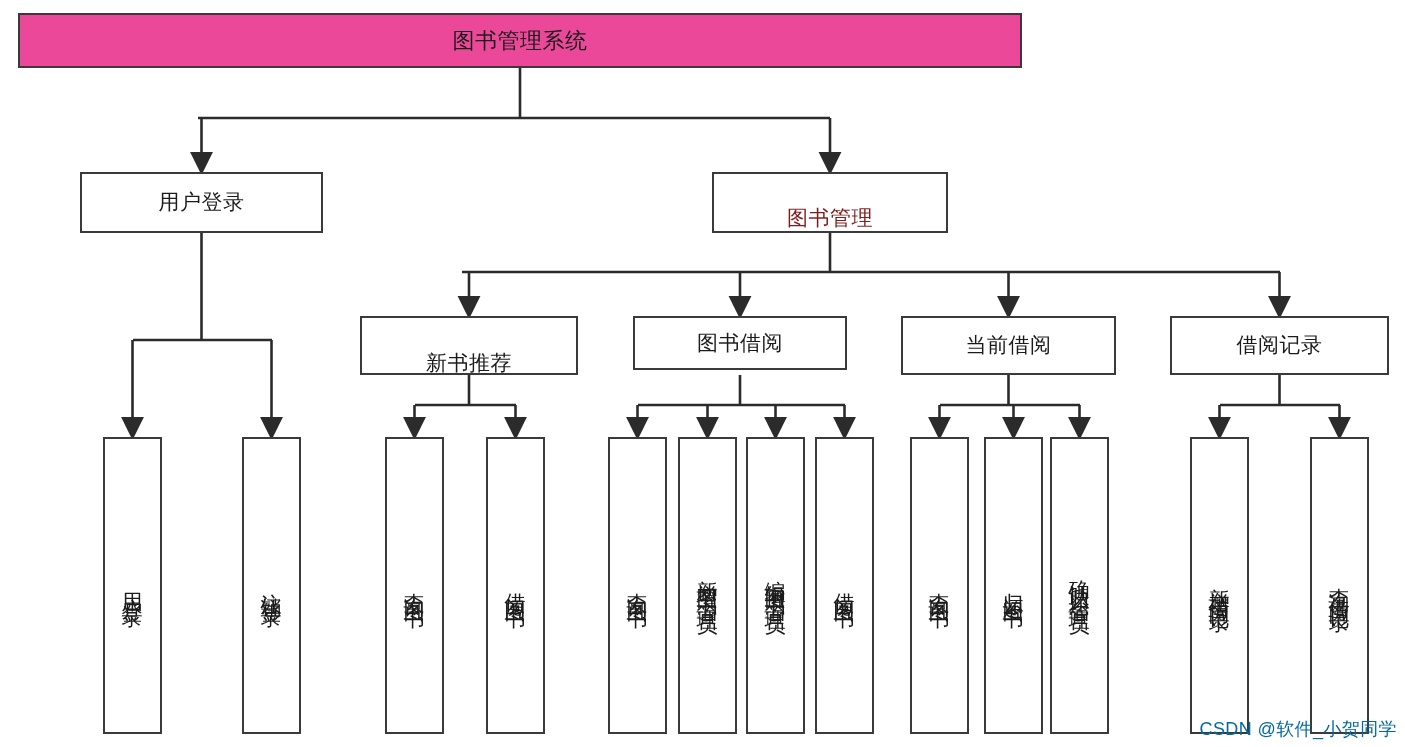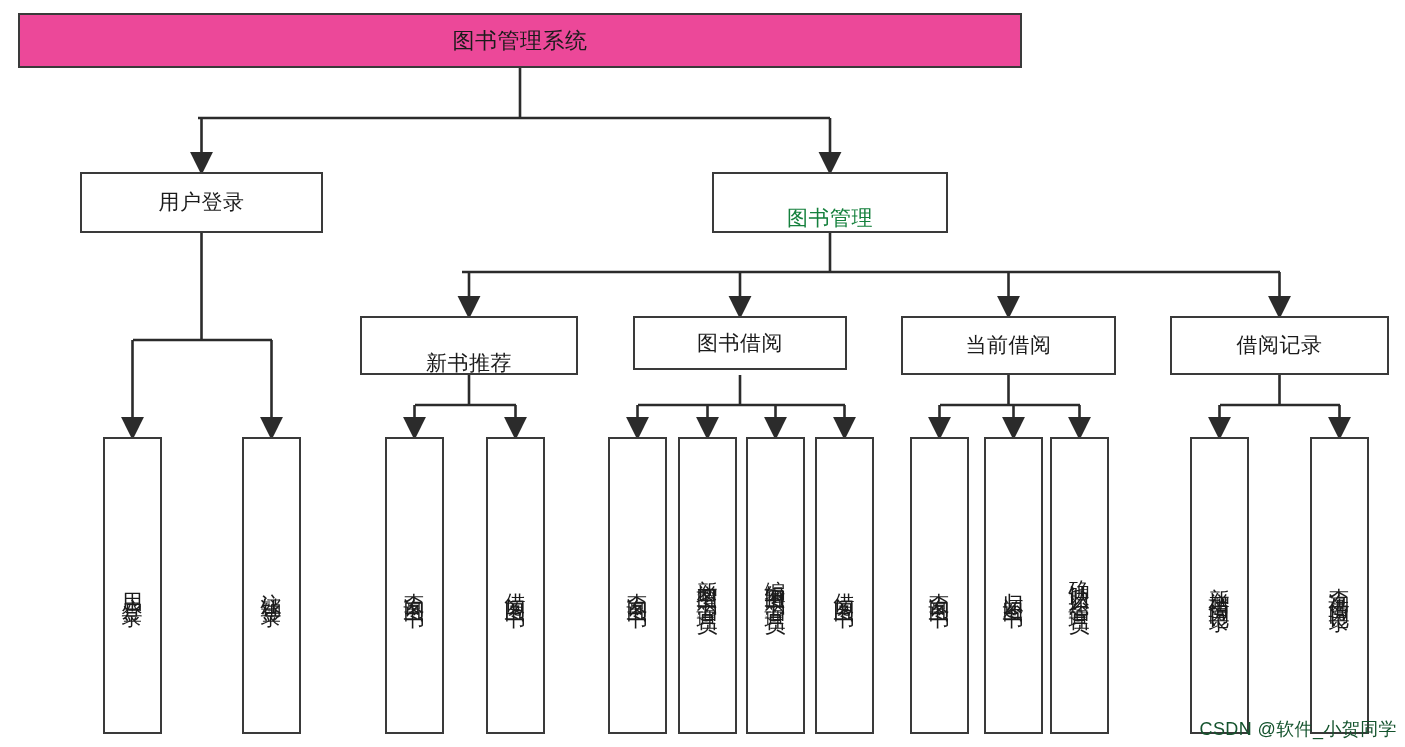--- a/index.html
+++ b/index.html
@@ -59,21 +59,21 @@
     font-size: 21px;
     letter-spacing: 5px;
     line-height: 1;
     max-height: 258px;
   }
   #watermark {
     position: absolute;
     right: 8px;
     bottom: 6px;
     font-size: 18px;
-    color: #14532d;
+    color: #0369a1;
     font-family: "Liberation Sans", "DejaVu Sans", sans-serif;
     letter-spacing: 0.4px;
     pointer-events: none;
     white-space: nowrap;
     text-align: center;
   }
 </style>
 </head>
 <body>
 
@@ -123,21 +123,21 @@
   </svg>
 
   <div id="node-layer">
       <div class="node horiz root" style="left: 18px; top: 13px; width: 1004px; height: 55px; border-color: rgb(58, 58, 58); background: #ec4899;">
         <span class="node-label" style="color: rgb(27, 27, 27);">图书管理系统</span>
       </div>
       <div class="node horiz" style="left: 80px; top: 172px; width: 243px; height: 61px; border-color: rgb(58, 58, 58); background: rgb(255, 255, 255);">
         <span class="node-label" style="color: rgb(27, 27, 27);">用户登录</span>
       </div>
       <div class="node horiz" style="left: 712px; top: 172px; width: 236px; height: 61px; border-color: rgb(58, 58, 58); background: rgb(255, 255, 255);">
-        <span class="node-label" style="color: #15803d; margin-top: 32px;">图书管理</span>
+        <span class="node-label" style="color: #7f1d1d; margin-top: 32px;">图书管理</span>
       </div>
       <div class="node horiz" style="left: 360px; top: 316px; width: 218px; height: 59px; border-color: rgb(58, 58, 58); background: rgb(255, 255, 255);">
         <span class="node-label" style="color: rgb(27, 27, 27); margin-top: 36px;">新书推荐</span>
       </div>
       <div class="node horiz" style="left: 633px; top: 316px; width: 214px; height: 54px; border-color: rgb(58, 58, 58); background: rgb(255, 255, 255);">
         <span class="node-label" style="color: rgb(27, 27, 27);">图书借阅</span>
       </div>
       <div class="node horiz" style="left: 901px; top: 316px; width: 215px; height: 59px; border-color: rgb(58, 58, 58); background: rgb(255, 255, 255);">
         <span class="node-label" style="color: rgb(27, 27, 27);">当前借阅</span>
       </div>

